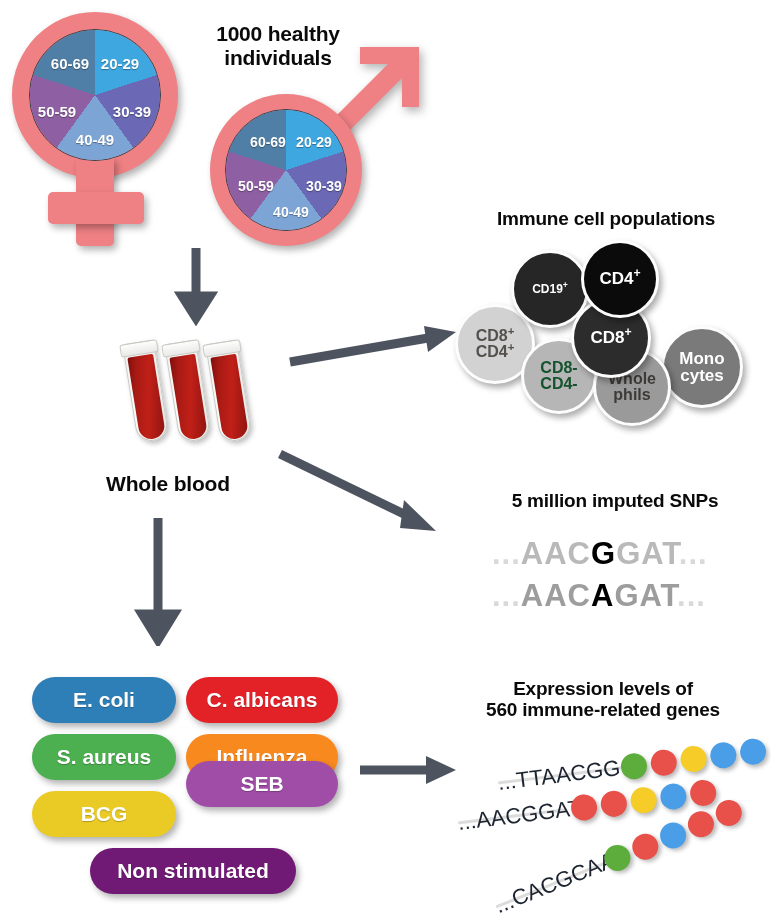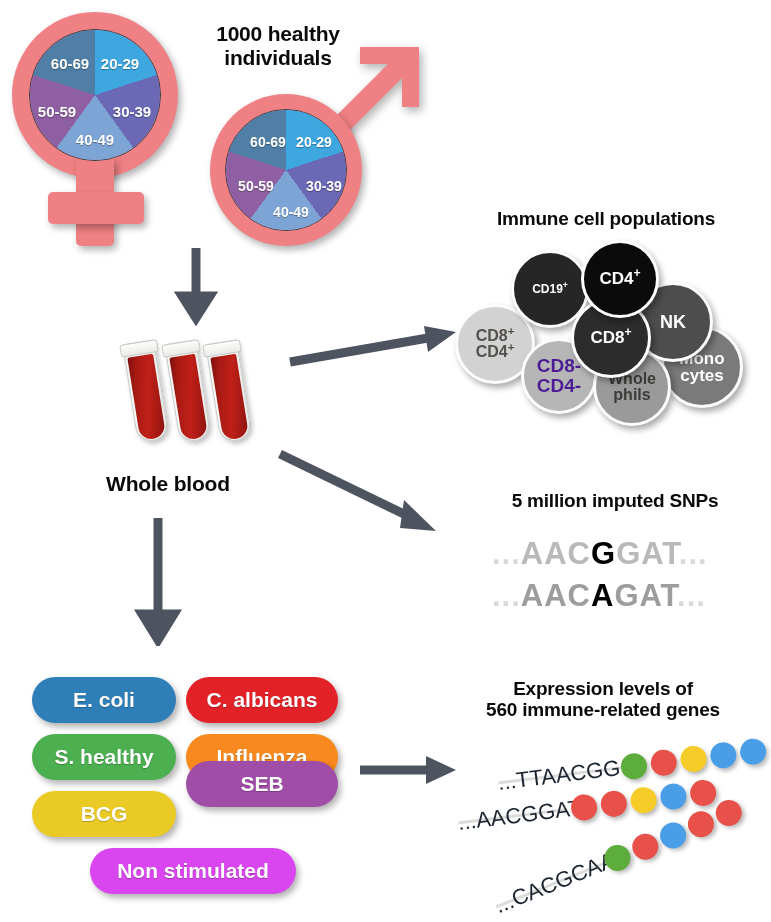--- a/index.html
+++ b/index.html
@@ -187,35 +187,32 @@
 </svg>
 
 <div class="ttl" style="left:448px;top:208px;width:316px;font-size:19px;">Immune cell populations</div>
 
 <div style="position:absolute;left:455px;top:240px;width:300px;height:185px;">
 
   <div class="cell" style="left:0px;top:64px;width:80px;height:80px;background:#d2d2d2;color:#54504c;font-size:16px;flex-direction:column;">
     <span><span>CD8</span><sup>+</sup></span>
     <span><span>CD4</span><sup>+</sup></span>
   </div>
-  <div class="cell" style="left:66px;top:98px;width:76px;height:76px;background:#b6b6b6;color:#4c1d95;font-size:19px;flex-direction:column;text-align:right;">
+  <div class="cell" style="left:66px;top:98px;width:76px;height:76px;background:#b6b6b6;color:#14532d;font-size:16px;flex-direction:column;text-align:right;">
     <span><span>CD8</span>-</span>
     <span><span>CD4</span>-</span>
   </div>
   <div class="cell" style="left:206px;top:86px;width:82px;height:82px;background:#7a7a7a;color:#ffffff;font-size:17px;flex-direction:column;">
     <span>Mono</span>
     <span>cytes</span>
   </div>
   <div class="cell" style="left:138px;top:108px;width:78px;height:78px;background:#9a9a9a;color:#3d3b38;font-size:16px;flex-direction:column;">
     <span>Whole</span>
     <span>phils</span>
   </div>
-  <div class="cell" style="left:178px;top:42px;width:80px;height:80px;background:#4d4d4d;color:#ffffff;font-size:18px;">
-    <span>NK</span>
-  </div>
   <div class="cell" style="left:56px;top:10px;width:78px;height:78px;background:#262626;color:#ffffff;font-size:12px;">
     <span><span>CD19</span><sup>+</sup></span>
   </div>
   <div class="cell" style="left:116px;top:58px;width:80px;height:80px;background:#2c2c2c;color:#ffffff;font-size:17px;">
     <span><span>CD8</span><sup>+</sup></span>
   </div>
   <div class="cell" style="left:126px;top:0px;width:78px;height:78px;background:#0b0b0b;color:#ffffff;font-size:17px;">
     <span><span>CD4</span><sup>+</sup></span>
   </div>
 </div>
@@ -229,32 +226,32 @@
   <span class="faint">...</span><span class="dim2">AAC</span><span class="hl">A</span><span class="dim2">GAT</span><span class="faint">...</span>
 </div>
 
 <div class="pill" style="left:32px;top:677px;width:144px;height:46px;background:#2E7FB8;font-size:21px;">
   <span>E. coli</span>
 </div>
 <div class="pill" style="left:186px;top:677px;width:152px;height:46px;background:#E32228;font-size:21px;">
   <span>C. albicans</span>
 </div>
 <div class="pill" style="left:32px;top:734px;width:144px;height:46px;background:#4CAF50;font-size:21px;">
-  <span>S. healthy</span>
+  <span>S. aureus</span>
 </div>
 <div class="pill" style="left:186px;top:734px;width:152px;height:46px;background:#F7891E;font-size:21px;">
   <span>Influenza</span>
 </div>
 <div class="pill" style="left:32px;top:791px;width:144px;height:46px;background:#EACB26;font-size:21px;">
   <span>BCG</span>
 </div>
 <div class="pill" style="left:186px;top:761px;width:152px;height:46px;background:#A04DA8;font-size:21px;">
   <span>SEB</span>
 </div>
-<div class="pill" style="left:90px;top:848px;width:206px;height:46px;background:#d946ef;font-size:21px;">
+<div class="pill" style="left:90px;top:848px;width:206px;height:46px;background:#701a75;font-size:21px;">
   <span>Non stimulated</span>
 </div>
 
 <svg class="arrow" style="left:358px;top:752px;" width="110" height="42">
   <path d="M 2 18 L 72 18" stroke="#4E545F" stroke-width="9" fill="none"></path>
   <path d="M 98 18 L 68 4 L 68 32 Z" fill="#4E545F"></path>
 </svg>
 
 <div class="ttl" style="left:440px;top:678px;width:326px;font-size:19px;">Expression levels of
 560 immune-related genes</div>

